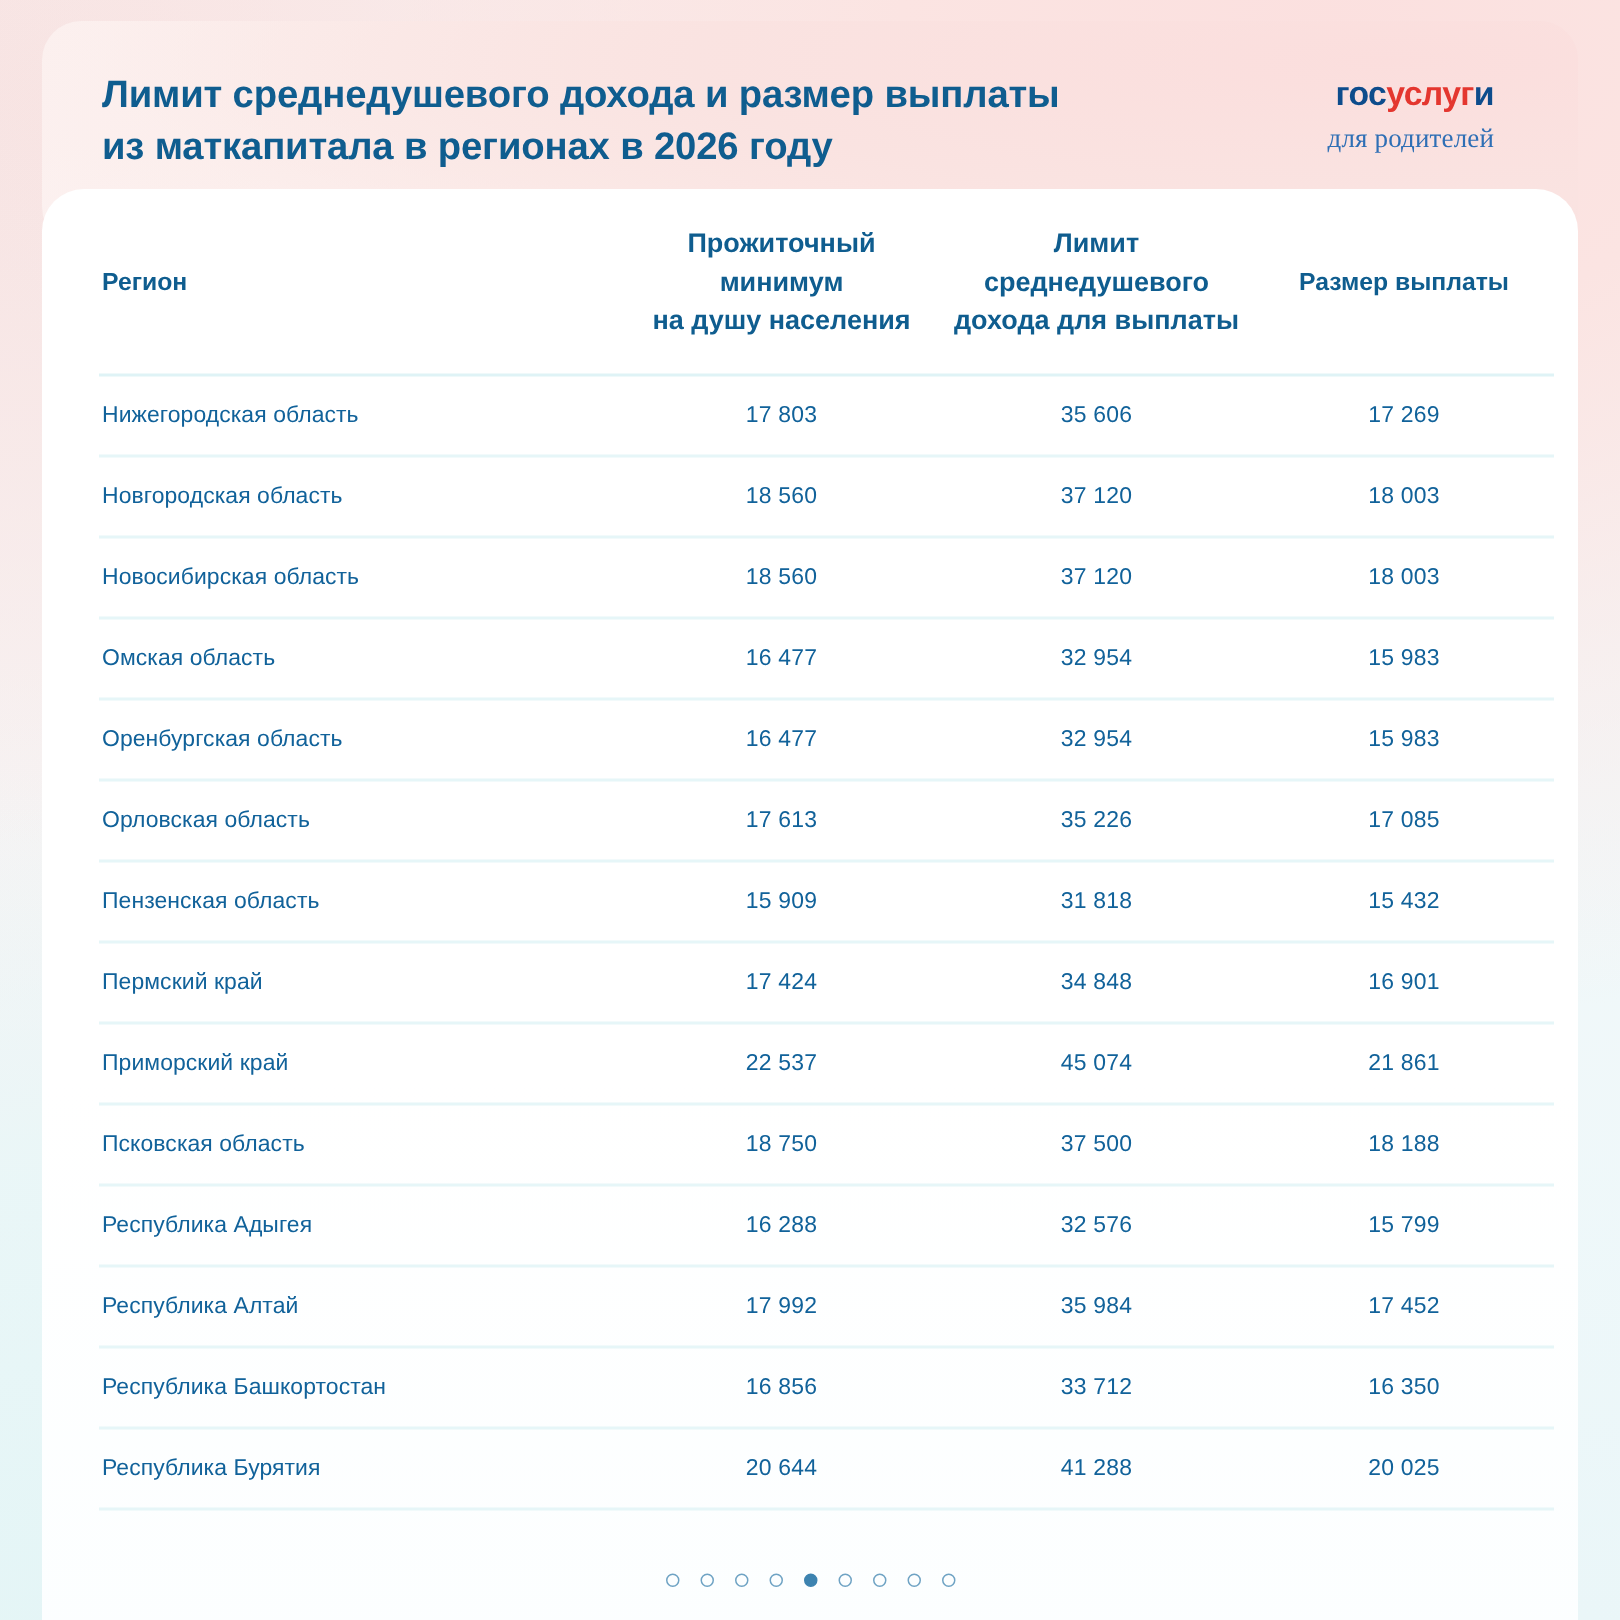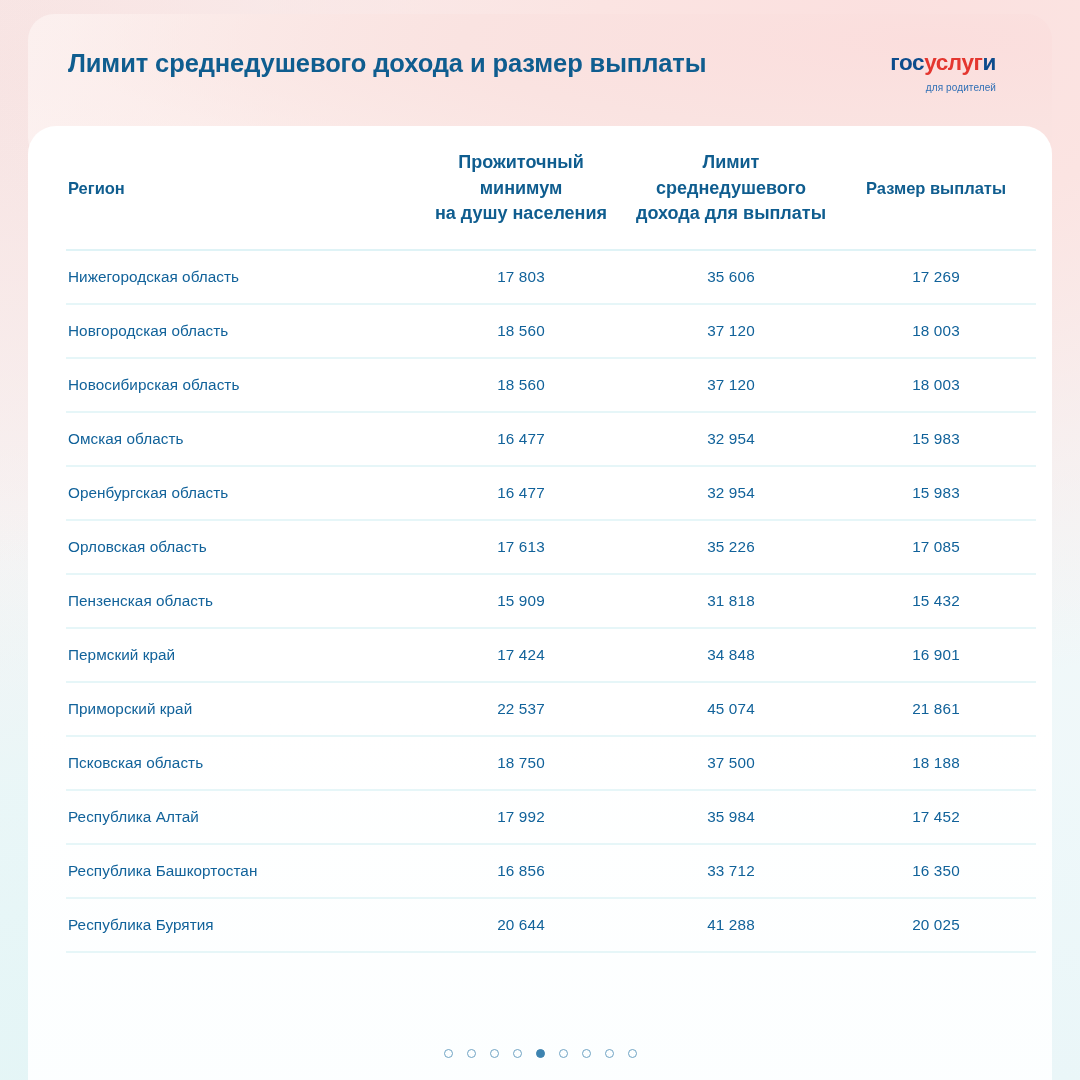--- a/index.html
+++ b/index.html
@@ -70,25 +70,26 @@
     letter-spacing: -0.4px;
     line-height: 1;
     white-space: nowrap;
     text-align: right;
   }
   .logo-a { color: #0d4c8c; }
   .logo-b { color: #e4362f; }
   .logo-c { color: #0d4c8c; }
   .logo-sub {
     margin-top: 7px;
-    font-size: 10px;
+    font-size: 18px;
     font-weight: 400;
     color: #2f6fb5;
     letter-spacing: 0.1px;
     white-space: nowrap;
+    font-family: Liberation Serif, serif;
   }
 
   
   .card {
     position: absolute;
     left: 28px;
     top: 126px;
     width: 1024px;
     height: 1077px;
     background: linear-gradient(180deg, #ffffff 0%, #ffffff 55%, #fbfeff 100%);
@@ -148,20 +149,21 @@
   }
 </style>
 </head>
 <body>
 
 <div class="canvas">
 
   <div class="header">
     <h1 class="title">
       <span class="line">Лимит среднедушевого дохода и размер выплаты</span>
+      <span class="line">из маткапитала в регионах в 2026 году</span>
     </h1>
 
     <div class="logo">
       <div class="logo-word"><span class="logo-a">гос</span><span class="logo-b">услуг</span><span class="logo-c">и</span></div>
       <div class="logo-sub">для родителей</div>
     </div>
   </div>
 
   <div class="card">
     <table>
@@ -234,20 +236,26 @@
             <td class="num">45 074</td>
             <td class="num">21 861</td>
           </tr>
           <tr>
             <td class="region">Псковская область</td>
             <td class="num">18 750</td>
             <td class="num">37 500</td>
             <td class="num">18 188</td>
           </tr>
           <tr>
+            <td class="region">Республика Адыгея</td>
+            <td class="num">16 288</td>
+            <td class="num">32 576</td>
+            <td class="num">15 799</td>
+          </tr>
+          <tr>
             <td class="region">Республика Алтай</td>
             <td class="num">17 992</td>
             <td class="num">35 984</td>
             <td class="num">17 452</td>
           </tr>
           <tr>
             <td class="region">Республика Башкортостан</td>
             <td class="num">16 856</td>
             <td class="num">33 712</td>
             <td class="num">16 350</td>

